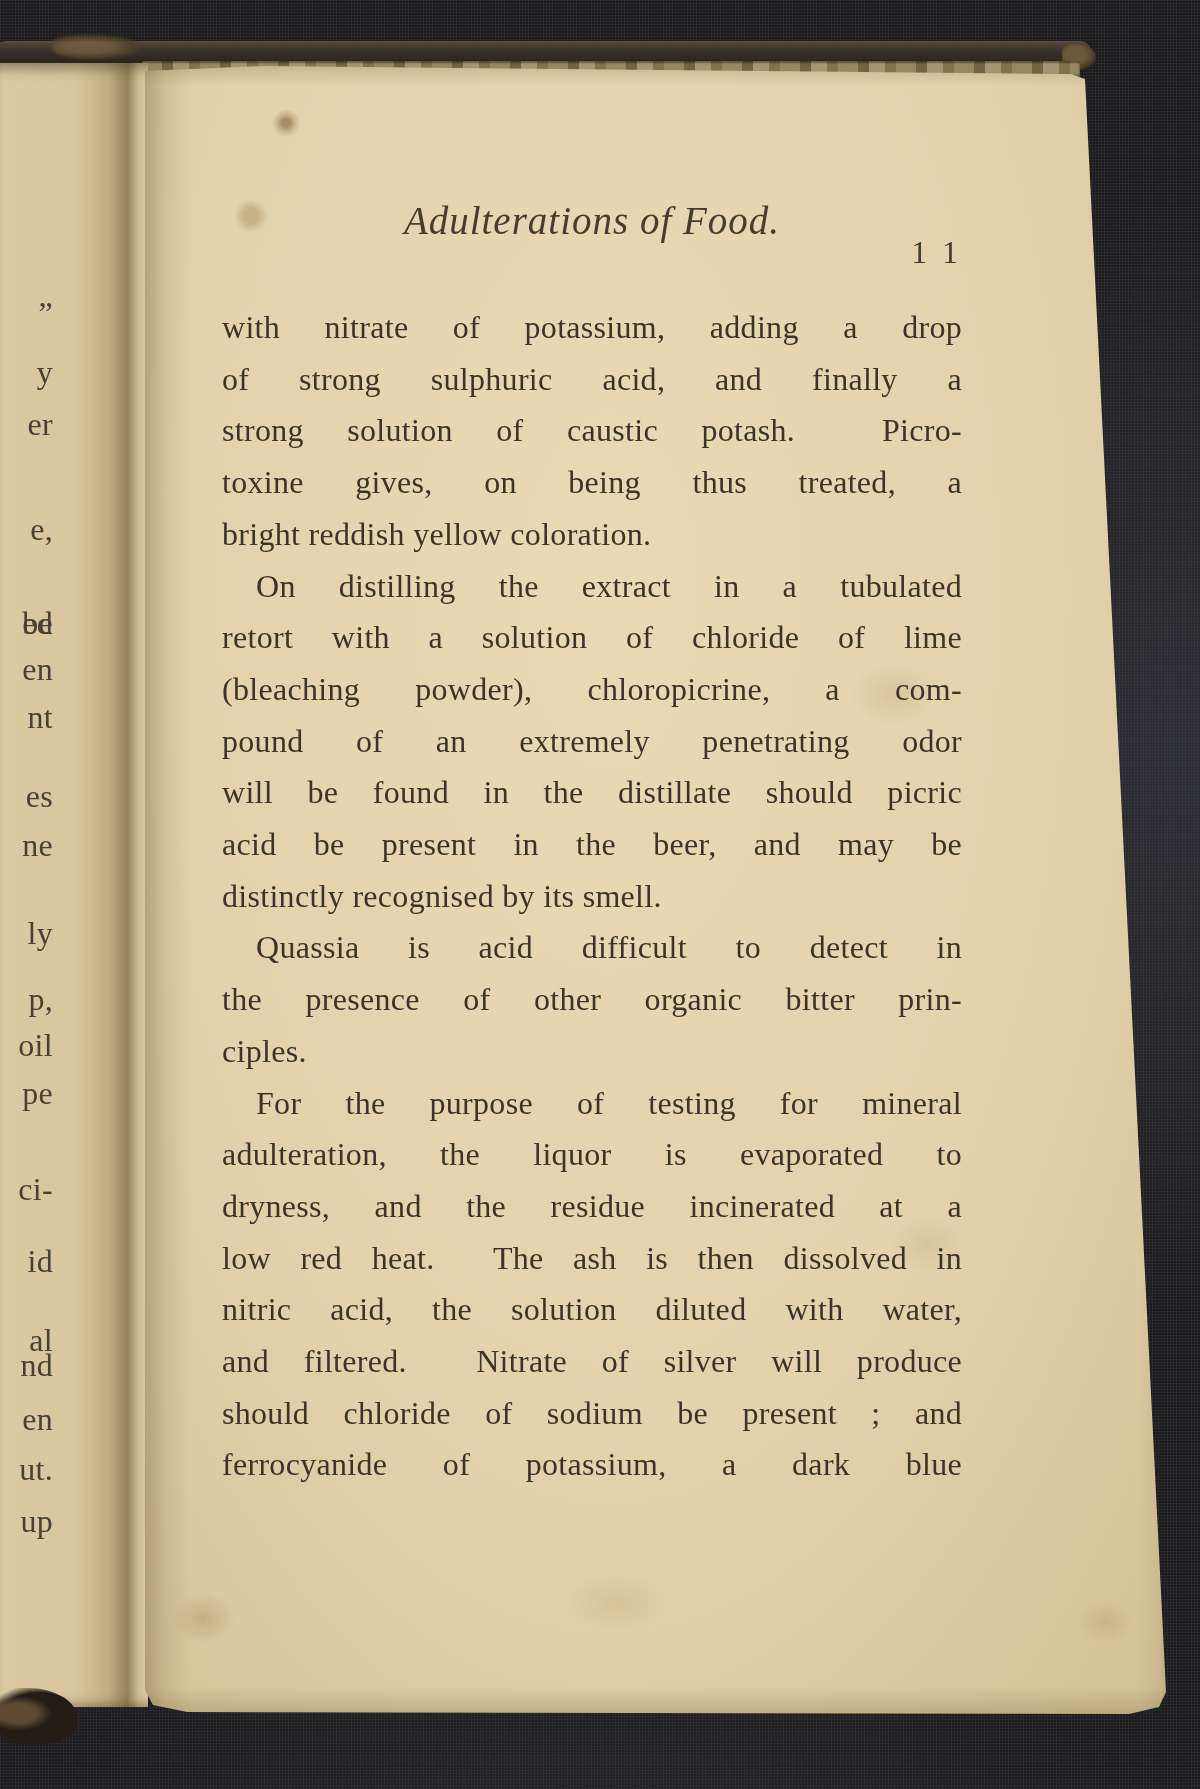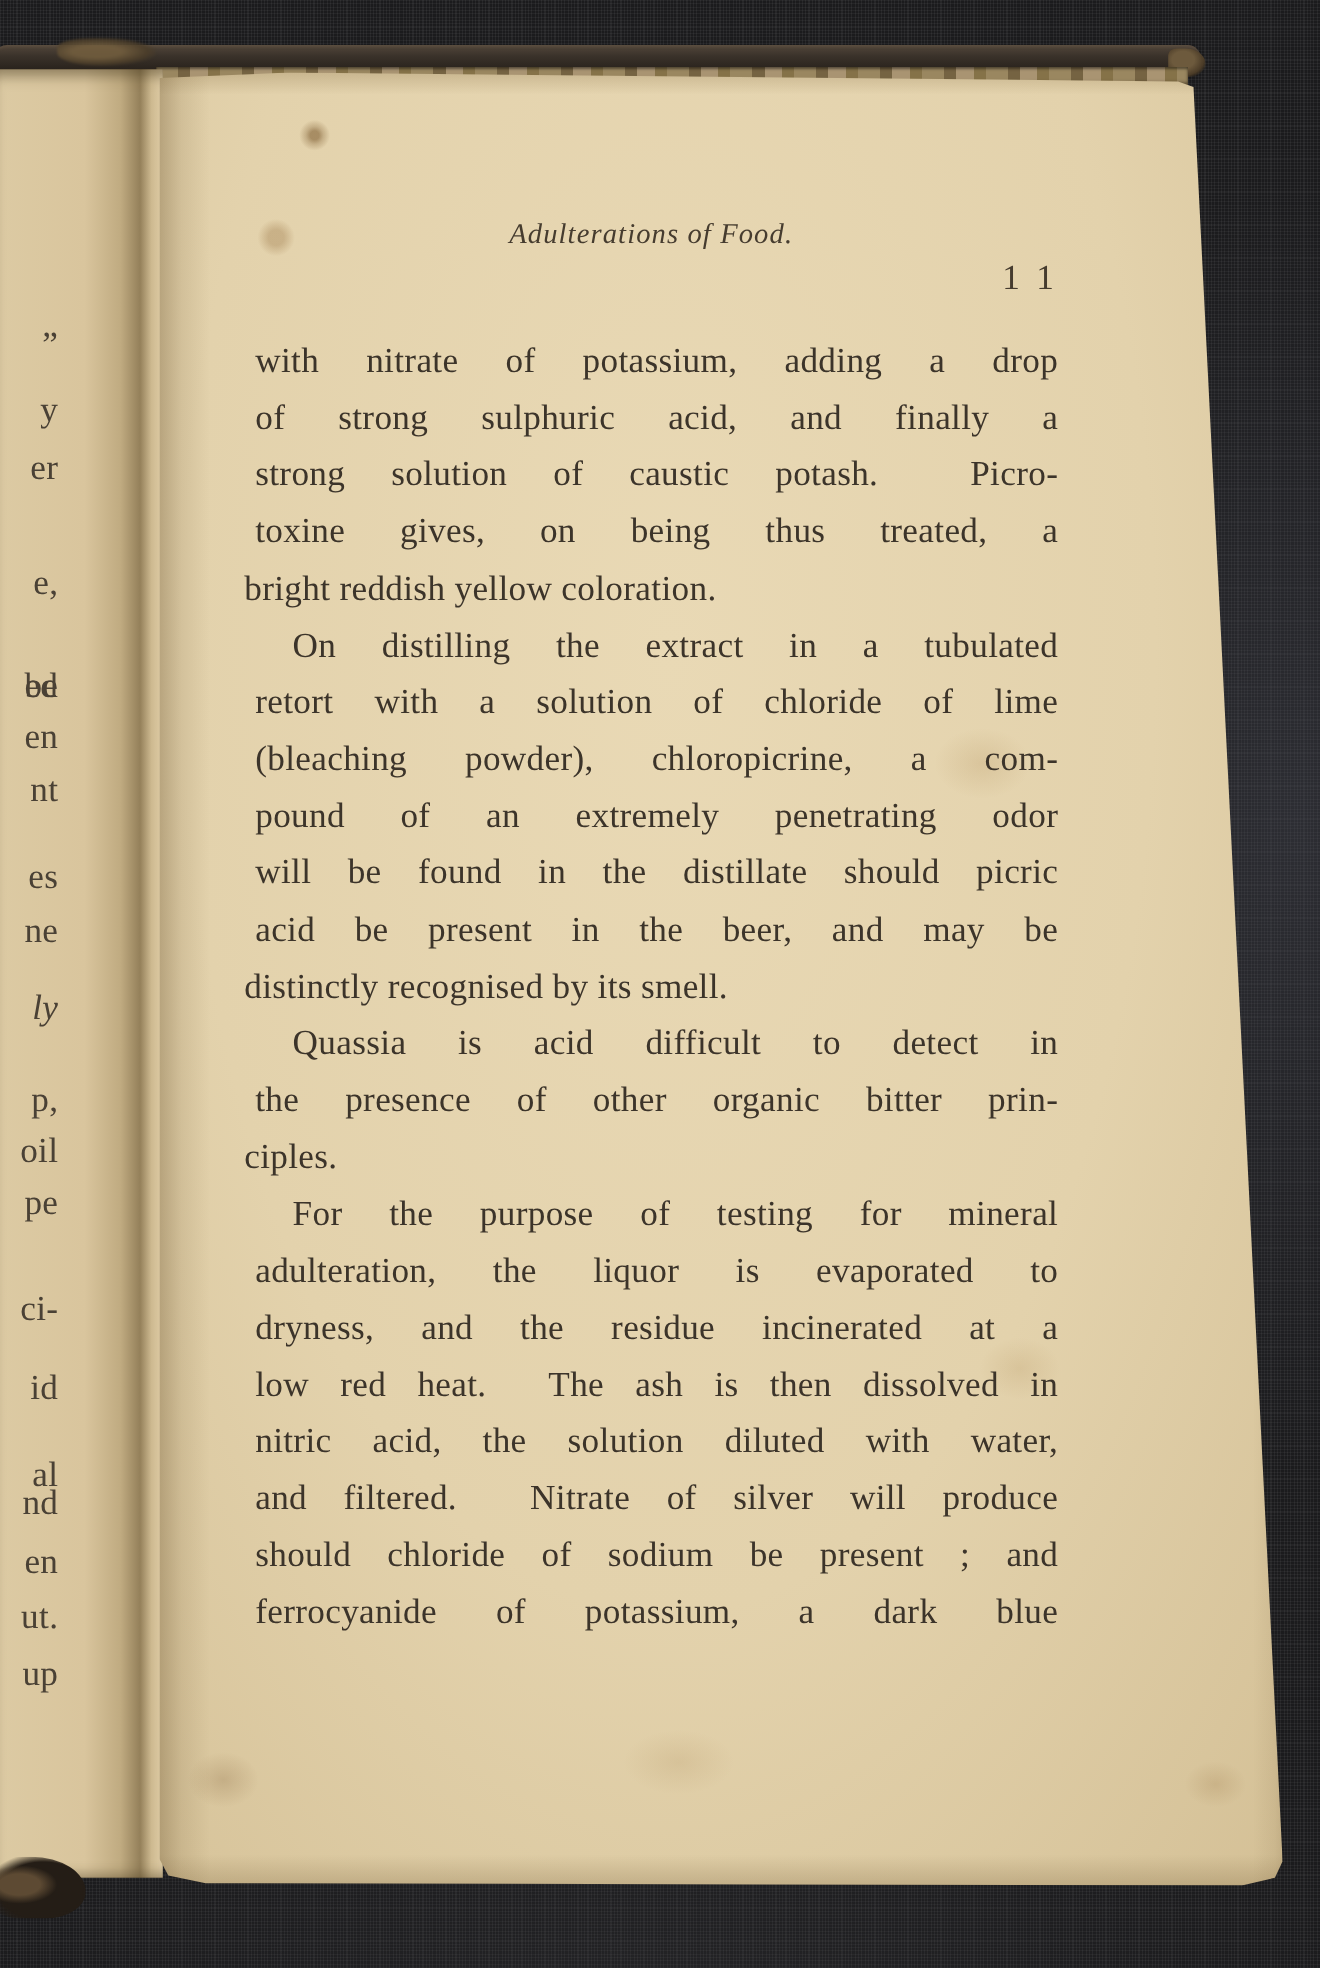--- a/index.html
+++ b/index.html
@@ -66,33 +66,33 @@
       linear-gradient(90deg, rgba(115,92,54,.38) 0, rgba(115,92,54,.14) 20px, transparent 46px),
       linear-gradient(270deg, rgba(115,92,54,.30) 0, rgba(115,92,54,.10) 16px, transparent 36px),
       linear-gradient(0deg, rgba(115,92,54,.28) 0, transparent 30px),
       linear-gradient(180deg, rgba(128,104,62,.32) 0, transparent 24px),
       radial-gradient(ellipse at 45% 32%, #e9d9b5 0%, #e3d2ac 55%, #d4c096 100%);
   }
 
   .text-area{position:absolute;left:77px;top:0;width:740px;}
   .running-title{
     position:absolute;left:0;top:136px;width:100%;text-align:center;
-    font-style:italic;font-size:26px;color:#463c2f;letter-spacing:1px;white-space:pre;
+    font-style:italic;font-size:39px;color:#463c2f;letter-spacing:1px;white-space:pre;
   }
   .folio{
     position:absolute;right:-12px;top:172px;font-size:32px;color:#463c2f;
     letter-spacing:.5em;font-variant:small-caps;
   }
   .body-text{
     position:absolute;left:0;top:240px;width:740px;
     font-size:32px;line-height:51.7px;color:#3c342a;letter-spacing:.3px;
     text-rendering:optimizeLegibility;
   }
   .line{text-align:justify;text-align-last:left;white-space:pre-wrap;}
-  .line.j{text-align-last:justify;margin-left:10px;}
+  .line.j{text-align-last:justify;}
   .para.indent .line.first{text-indent:34px;}
 
   
   .corner-damage{
     position:absolute;left:-8px;top:1688px;width:86px;height:56px;
     background:
       radial-gradient(ellipse at 30% 45%, #5d4a33 0 22%, transparent 40%),
       radial-gradient(ellipse at 55% 55%, #241d16 0 60%, transparent 80%);
     border-radius:20% 60% 45% 30%;filter:blur(.7px);
   }
@@ -112,21 +112,21 @@
       <div class="frag" style="top: 234px;">”</div>
       <div class="frag" style="top: 293px;">y</div>
       <div class="frag" style="top: 345px;">er</div>
       <div class="frag" style="top: 450px;">e,</div>
       <div class="frag" style="top: 498px; margin-top: 46px;">be</div>
       <div class="frag" style="top: 544px;">ed</div>
       <div class="frag" style="top: 590px;">en</div>
       <div class="frag" style="top: 638px;">nt</div>
       <div class="frag" style="top: 717px;">es</div>
       <div class="frag" style="top: 766px;">ne</div>
-      <div class="frag" style="top: 836px; font-style: italic;">ly</div>
+      <div class="frag" style="top: 854px;">ly</div>
       <div class="frag" style="top: 920px;">p,</div>
       <div class="frag" style="top: 966px;">oil</div>
       <div class="frag" style="top: 1014px;">pe</div>
       <div class="frag" style="top: 1110px;">ci-</div>
       <div class="frag" style="top: 1182px;">id</div>
       <div class="frag" style="top: 1233px; margin-top: 28px;">al</div>
       <div class="frag" style="top: 1286px;">nd</div>
       <div class="frag" style="top: 1340px;">en</div>
       <div class="frag" style="top: 1390px;">ut.</div>
       <div class="frag" style="top: 1442px;">up</div>

